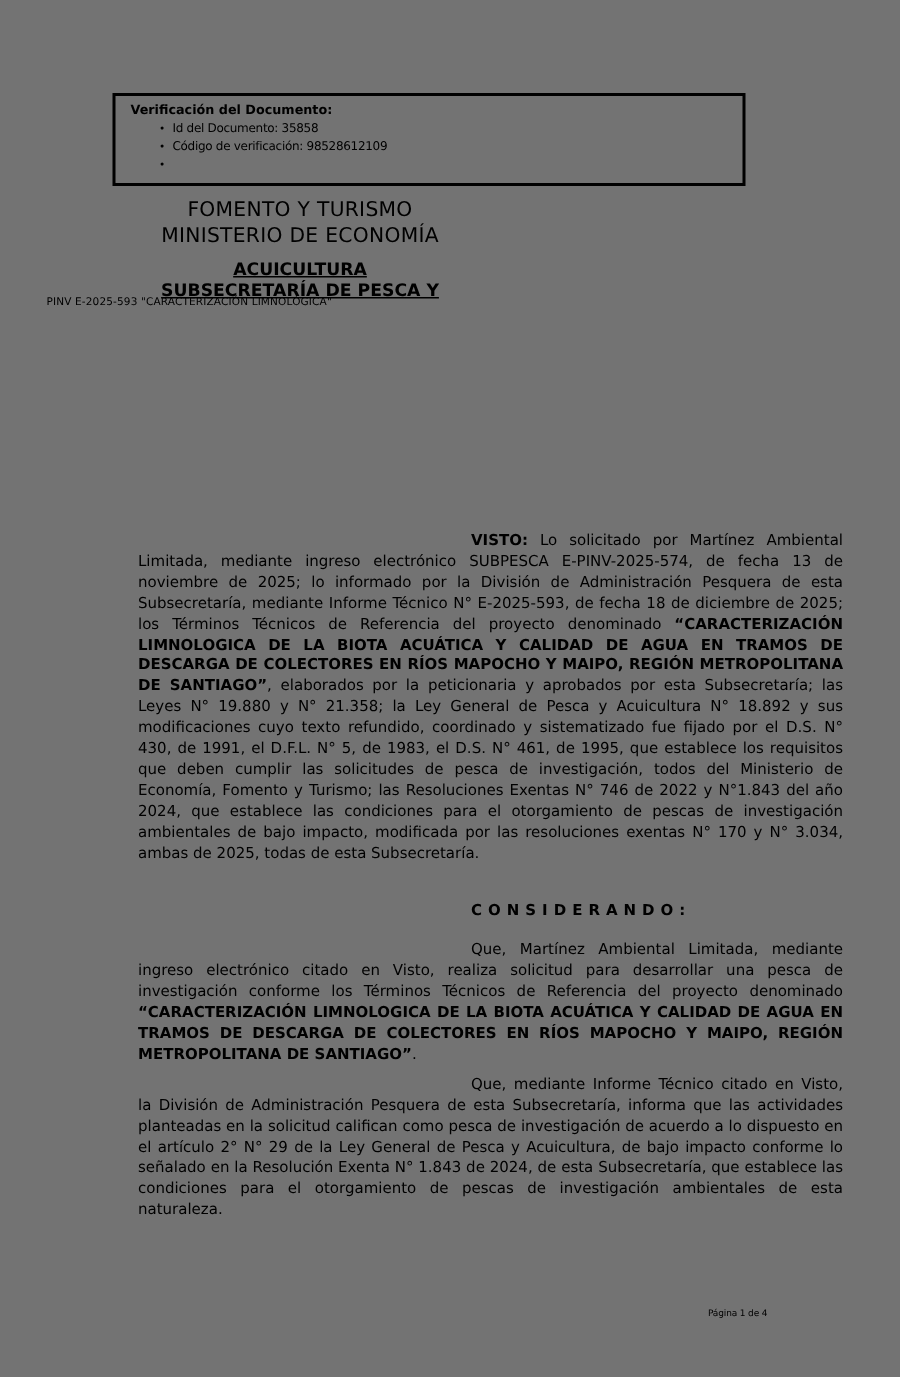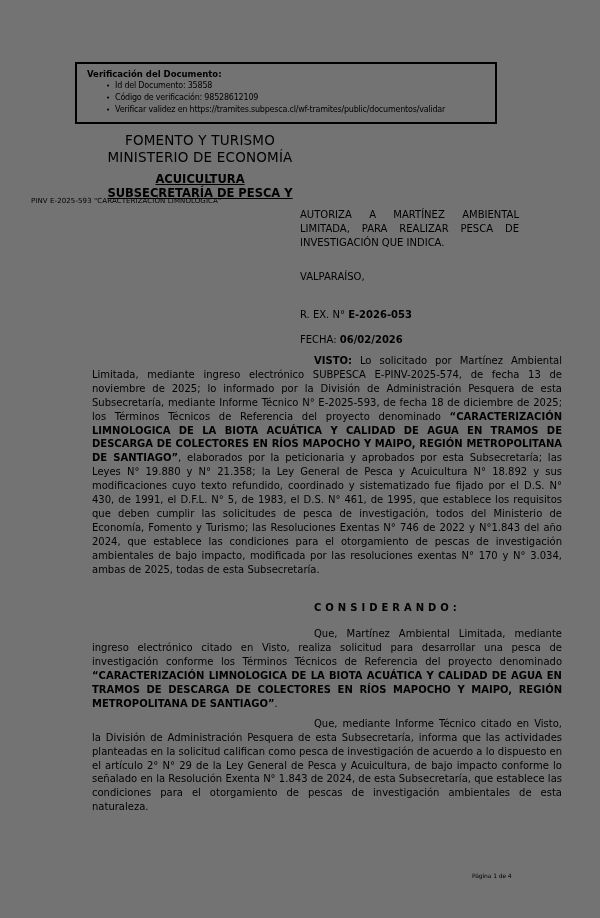--- a/index.html
+++ b/index.html
@@ -74,41 +74,34 @@
     <div class="vb-item">
       <span class="vb-bullet">•</span>
       <span>Id del Documento: 35858</span>
     </div>
     <div class="vb-item">
       <span class="vb-bullet">•</span>
       <span>Código de verificación: 98528612109</span>
     </div>
     <div class="vb-item">
       <span class="vb-bullet">•</span>
-      <span>Verificar validez en https://tramites.subpesca.cl/wf-tramites/public/documentos/validar</span>
     </div>
   </div>
 
   <div class="org-header">
     <div class="ministry-line">FOMENTO Y TURISMO</div>
     <div class="ministry-line">MINISTERIO DE ECONOMÍA</div>
     <div class="subsecretaria">
       <div>ACUICULTURA</div>
       <div>SUBSECRETARÍA DE PESCA Y</div>
     </div>
   </div>
 
   <div class="pinv-ref">PINV E-2025-593 "CARACTERIZACIÓN LIMNOLÓGICA"</div>
 
-  <div class="right-col">
-    <div class="subject">AUTORIZA A MARTÍNEZ AMBIENTAL LIMITADA, PARA REALIZAR PESCA DE INVESTIGACIÓN QUE INDICA.</div>
-    <div class="city">VALPARAÍSO,</div>
-    <div class="rex"><span>R. EX. N° </span><b>E-2026-053</b></div>
-    <div class="fecha"><span>FECHA: </span><b>06/02/2026</b></div>
-  </div>
 
   <div class="doc-body">
     <div class="para"><b>VISTO:</b><span> Lo solicitado por Martínez Ambiental Limitada, mediante ingreso electrónico SUBPESCA E-PINV-2025-574, de fecha 13 de noviembre de 2025; lo informado por la División de Administración Pesquera de esta Subsecretaría, mediante Informe Técnico N° E-2025-593, de fecha 18 de diciembre de 2025; los Términos Técnicos de Referencia del proyecto denominado </span><b>“CARACTERIZACIÓN LIMNOLOGICA DE LA BIOTA ACUÁTICA Y CALIDAD DE AGUA EN TRAMOS DE DESCARGA DE COLECTORES EN RÍOS MAPOCHO Y MAIPO, REGIÓN METROPOLITANA DE SANTIAGO”</b><span>, elaborados por la peticionaria y aprobados por esta Subsecretaría; las Leyes N° 19.880 y N° 21.358; la Ley General de Pesca y Acuicultura N° 18.892 y sus modificaciones cuyo texto refundido, coordinado y sistematizado fue fijado por el D.S. N° 430, de 1991, el D.F.L. N° 5, de 1983, el D.S. N° 461, de 1995, que establece los requisitos que deben cumplir las solicitudes de pesca de investigación, todos del Ministerio de Economía, Fomento y Turismo; las Resoluciones Exentas N° 746 de 2022 y N°1.843 del año 2024, que establece las condiciones para el otorgamiento de pescas de investigación ambientales de bajo impacto, modificada por las resoluciones exentas N° 170 y N° 3.034, ambas de 2025, todas de esta Subsecretaría.</span></div>
 
     <div class="heading-considerando">CONSIDERANDO:</div>
 
     <div class="para para-2"><span>Que, Martínez Ambiental Limitada, mediante ingreso electrónico citado en Visto, realiza solicitud para desarrollar una pesca de investigación conforme los Términos Técnicos de Referencia del proyecto denominado </span><b>“CARACTERIZACIÓN LIMNOLOGICA DE LA BIOTA ACUÁTICA Y CALIDAD DE AGUA EN TRAMOS DE DESCARGA DE COLECTORES EN RÍOS MAPOCHO Y MAIPO, REGIÓN METROPOLITANA DE SANTIAGO”</b><span>.</span></div>
 
     <div class="para para-3">Que, mediante Informe Técnico citado en Visto, la División de Administración Pesquera de esta Subsecretaría, informa que las actividades planteadas en la solicitud califican como pesca de investigación de acuerdo a lo dispuesto en el artículo 2° N° 29 de la Ley General de Pesca y Acuicultura, de bajo impacto conforme lo señalado en la Resolución Exenta N° 1.843 de 2024, de esta Subsecretaría, que establece las condiciones para el otorgamiento de pescas de investigación ambientales de esta naturaleza.</div>
   </div>

